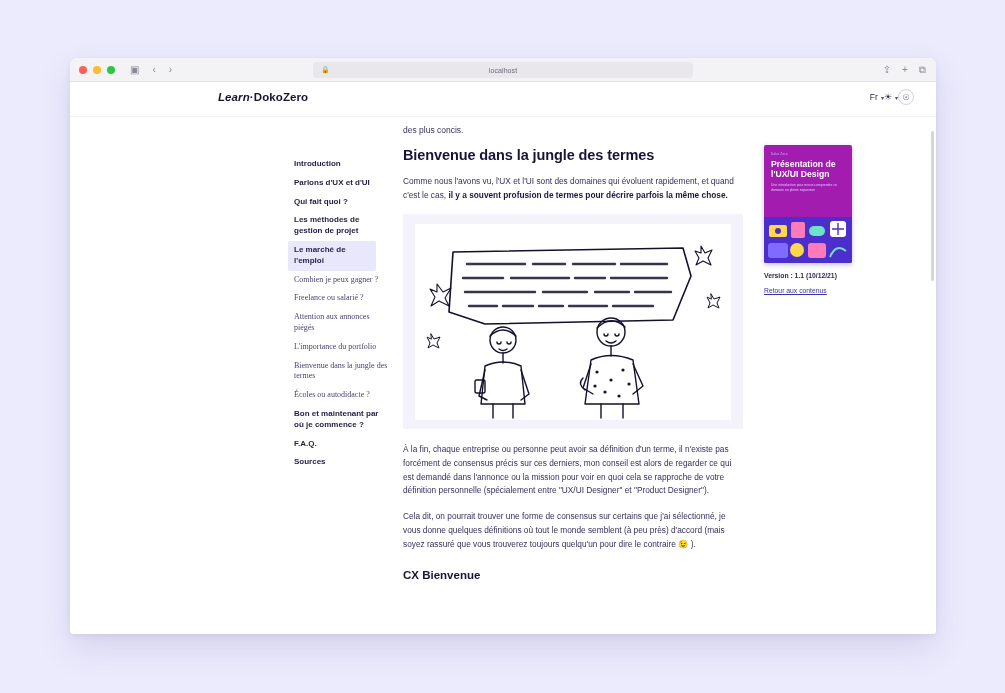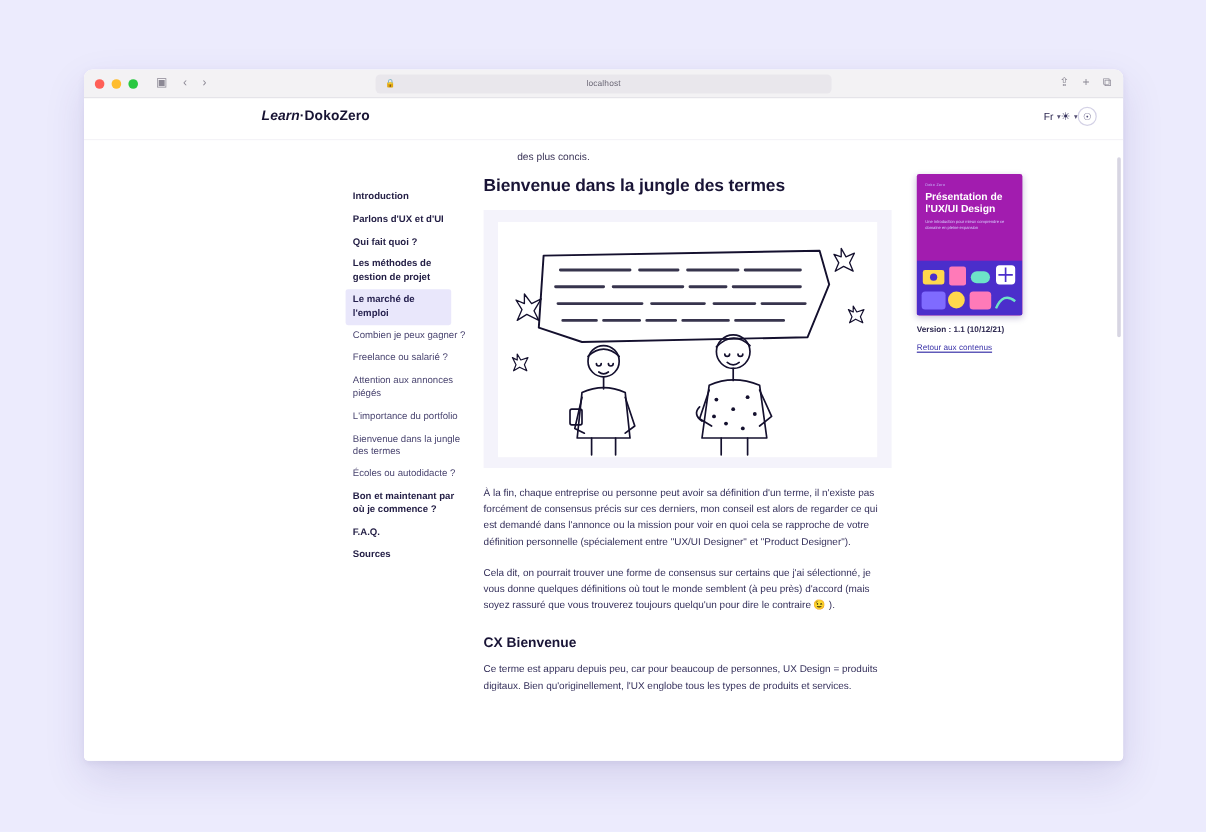--- a/index.html
+++ b/index.html
@@ -84,33 +84,33 @@
   
   .content {
     position: relative;
     height: 517px;
     background: #ffffff;
     overflow: hidden;
   }
   .top-cut {
     position: absolute;
     left: 333px; top: 8px;
-    font-size: 8.5px; color: #3a3457; margin-left: 28px;
+    font-size: 8.5px; color: #3a3457;
   }
 
   
   .sidebar {
     position: absolute; left: 224px; top: 38px;
     width: 96px;
     font-size: 8px; color: #3f3a63;
     line-height: 1.35;
   }
   .side-item { padding: 4px 0; cursor: default; }
   .side-item.bold { font-weight: bold; color: #221d44; }
-  .side-sub { padding: 4px 0 4px 0; color: #4a4570; }
+  .side-sub { padding: 4px 0 4px 0; color: #4a4570; font-family: Liberation Serif, serif; }
   .side-active {
     background: #e9e7fb;
     color: #241f4d;
     font-weight: bold;
     padding: 4px 6px;
     margin-left: -6px;
     width: 88px;
     border-radius: 2px;
   }
   .side-sub-list { margin-left: 0; }
@@ -254,20 +254,21 @@
         <div class="side-sub">Bienvenue dans la jungle des termes</div>
         <div class="side-sub">Écoles ou autodidacte ?</div>
       </div>
       <div class="side-item bold">Bon et maintenant par où je commence ?</div>
       <div class="side-item bold">F.A.Q.</div>
       <div class="side-item bold">Sources</div>
     </div>
 
     <div class="article">
       <h1 class="title">Bienvenue dans la jungle des termes</h1>
+      <p class="para"><span>Comme nous l'avons vu, l'UX et l'UI sont des domaines qui évoluent rapidement, et quand c'est le cas, </span><b>il y a souvent profusion de termes pour décrire parfois la même chose.</b></p>
 
       <div class="figure">
         <div class="figure-inner">
           <svg viewBox="0 0 316 196" width="316" height="196">
             <g fill="none" stroke="#14102e" stroke-width="1.4" stroke-linecap="round" stroke-linejoin="round">
 
               <path d="M38 28 L268 24 L276 52 L258 96 L70 100 L34 88 Z" stroke-width="1.6"></path>
 
               <path d="M22 60 l6 8 l8 -4 l-6 10 l4 8 l-10 -5 l-8 5 l4 -9 l-5 -8 l7 3z" stroke-width="1.1"></path>
               <path d="M286 22 l4 7 l7 -3 l-4 8 l3 7 l-8 -4 l-7 4 l3 -7 l-4 -7 l6 2z" stroke-width="1.1"></path>
@@ -311,21 +312,20 @@
               <circle cx="180" cy="162" r="1.6"></circle>
             </g>
           </svg>
         </div>
       </div>
 
       <p class="para">À la fin, chaque entreprise ou personne peut avoir sa définition d'un terme, il n'existe pas forcément de consensus précis sur ces derniers, mon conseil est alors de regarder ce qui est demandé dans l'annonce ou la mission pour voir en quoi cela se rapproche de votre définition personnelle (spécialement entre "UX/UI Designer" et "Product Designer").</p>
       <p class="para">Cela dit, on pourrait trouver une forme de consensus sur certains que j'ai sélectionné, je vous donne quelques définitions où tout le monde semblent (à peu près) d'accord (mais soyez rassuré que vous trouverez toujours quelqu'un pour dire le contraire 😉 ).</p>
 
       <h2 class="sub">CX Bienvenue</h2>
-      <p class="para">Ce terme est apparu depuis peu, car pour beaucoup de personnes, UX Design = produits digitaux. Bien qu'originellement, l'UX englobe tous les types de produits et services.</p>
     </div>
 
     <div class="rail">
       <div class="book">
         <div class="b-top">
           <div class="b-kicker">Doko Zero</div>
           <div class="b-title">Présentation de l'UX/UI Design</div>
           <div class="b-desc">Une introduction pour mieux comprendre ce domaine en pleine expansion</div>
         </div>
         <svg class="book-art" viewBox="0 0 88 46">

